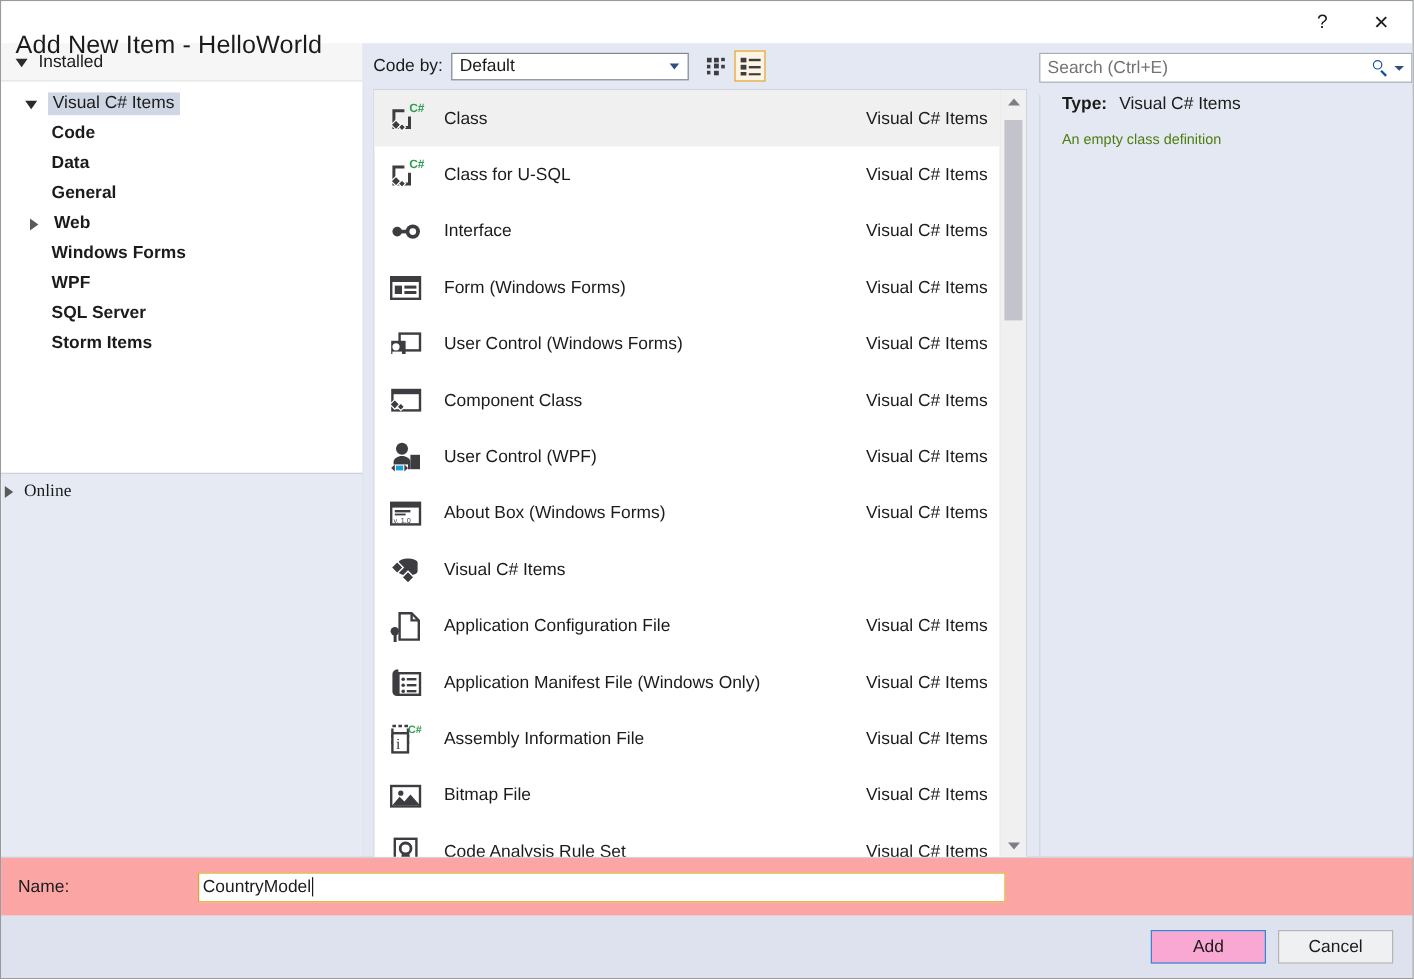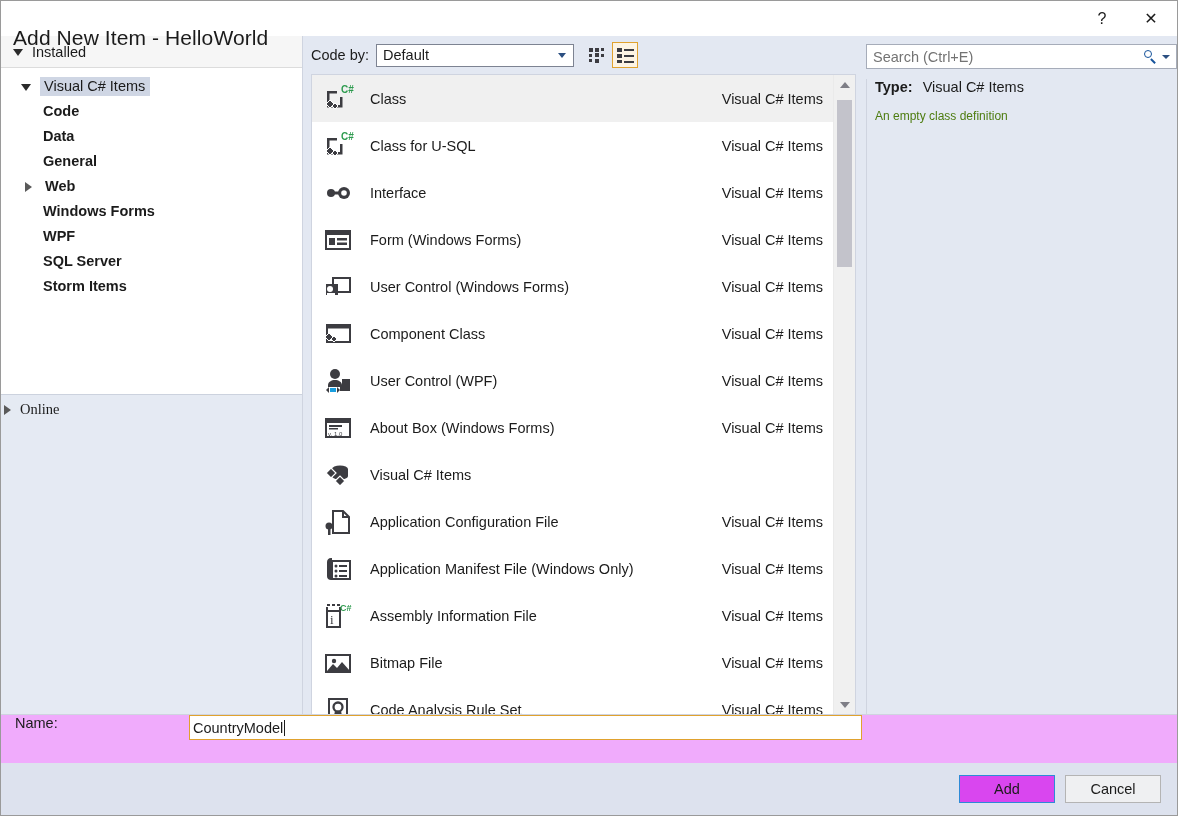--- a/index.html
+++ b/index.html
@@ -349,45 +349,44 @@
     border-left: 4px solid transparent;
     border-right: 4px solid transparent;
     border-top: 4.5px solid #2b4f81;
   }
   .infopanel {
     flex: 1;
     min-height: 0;
     margin-top: 10px;
     margin-right: 0;
     background: #e3e8f2;
-    padding-left: 8px;
+    padding-left: 18px;
     border-left: 1px solid #cfd4e0;
     box-sizing: border-box;
     width: 311px;
   }
   .info-type {
     font-size: 14.5px;
     color: #1b1b1b;
     margin-bottom: 14px;
   }
   .info-type b { font-weight: bold; }
   .info-desc {
     font-size: 12px;
     color: #4d7c0f;
   }
 
   
   .namebar {
     height: 48px;
     min-height: 48px;
     display: flex;
-    align-items: flex-start;
-    background: #f0abfc;
+    align-items: center;
+    background: #fca5a5;
     border-top: 1px solid #cfd4e0;
-    gap: 24px;
   }
   .name-label {
     width: 164px;
     padding-left: 14px;
     box-sizing: border-box;
     font-size: 14.5px;
     color: #1b1b1b;
   }
   .name-input {
     width: 673px;
@@ -428,21 +427,21 @@
     align-items: center;
     justify-content: center;
     font-size: 14.5px;
     color: #1b1b1b;
     background: #eff0f2;
     border: 1px solid #b4b4b4;
     cursor: default;
   }
   .btn.default {
     border: 1.5px solid #2e8ad6;
-    background: #d946ef;
+    background: #f9a8d4;
     text-align: center;
   }
 </style>
 </head>
 <body>
 
 <div class="dialog">
 
   <div class="titlebar">
     <div class="titlebar-text">Add New Item - HelloWorld</div>

